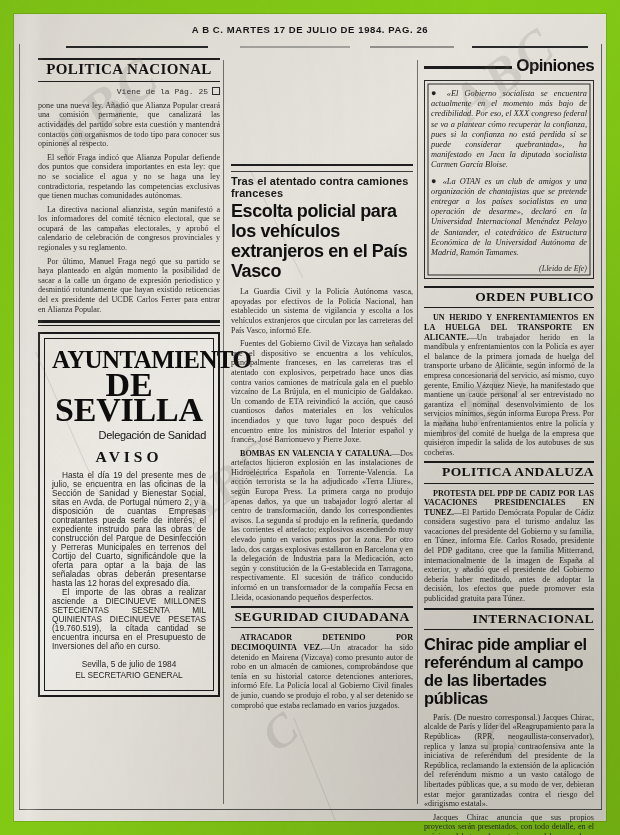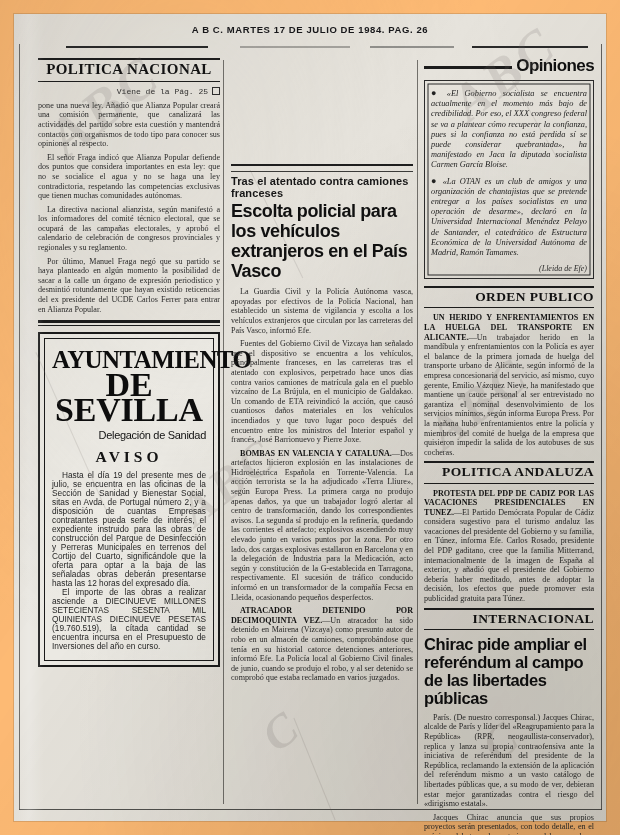--- a/index.html
+++ b/index.html
@@ -5,21 +5,21 @@
 <style>
   html, body {
     margin: 0;
     padding: 0;
     background: #9a9a9a;
   }
   #page {
     position: relative;
     width: 620px;
     height: 835px;
-    background: #fdba74;
+    background: #84cc16;
     overflow: hidden;
     font-family: "Liberation Serif", serif;
     color: #1b1b1b;
   }
   
   #page::before {
     content: "";
     position: absolute;
     inset: 0;
     background:
@@ -329,20 +329,24 @@
       <div class="ad-rule-top2"></div>
 
       <div class="ad-box">
         <div class="ad-inner">
           <div class="ad-t1">AYUNTAMIENTO</div>
           <div class="ad-t2">DE SEVILLA</div>
           <div class="ad-t3">Delegación de Sanidad</div>
           <div class="ad-t4">AVISO</div>
           <div class="ad-body">Hasta el día 19 del presente mes de julio, se encuentra en las oficinas de la Sección de Sanidad y Bienestar Social, sitas en Avda. de Portugal número 2, y a disposición de cuantas Empresas contratantes pueda serle de interés, el expediente instruido para las obras de construcción del Parque de Desinfección y Perreras Municipales en terrenos del Cortijo del Cuarto, significándole que la oferta para optar a la baja de las señaladas obras deberán presentarse hasta las 12 horas del expresado día.</div>
           <div class="ad-body noind">El importe de las obras a realizar asciende a DIECINUEVE MILLONES SETECIENTAS SESENTA MIL QUINIENTAS DIECINUEVE PESETAS (19.760.519), la cítada cantidad se encuentra incursa en el Presupuesto de Inversiones del año en curso.</div>
+          <div class="ad-sign">
+            <div>Sevilla, 5 de julio de 1984</div>
+            <div>EL SECRETARIO GENERAL</div>
+          </div>
         </div>
       </div>
     </div>
 
     <div class="col col-2">
 
       <div style="height:100px;"></div>
 
       <div class="thick-sep"></div>
       <div class="thin-sep"></div>
@@ -350,20 +354,21 @@
       <div class="kicker">Tras el atentado contra camiones franceses</div>
       <div class="headline">Escolta policial para los vehículos extranjeros en el País Vasco</div>
 
       <p class="body-txt ind">La Guardia Civil y la Policía Autónoma vasca, apoyadas por efectivos de la Policía Nacional, han establecido un sistema de vigilancia y escolta a los vehículos extranjeros que circulan por las carreteras del País Vasco, informó Efe.</p>
       <p class="body-txt ind">Fuentes del Gobierno Civil de Vizcaya han señalado que el dispositivo se encuentra a los vehículos, principalmente franceses, en las carreteras tras el atentado con explosivos, perpetrado hace unos días contra varios camiones de matrícula gala en el pueblo vizcaíno de La Brújula, en el municipio de Galdakao. Un comando de ETA reivindicó la acción, que causó cuantiosos daños materiales en los vehículos incendiados y que tuvo lugar poco después del encuentro entre los ministros del Interior español y francés, José Barrionuevo y Pierre Joxe.</p>
 
       <p class="body-txt ind">
         <b>BOMBAS EN VALENCIA Y CATALUÑA.</b>—<span>Dos artefactos hicieron explosión en las instalaciones de Hidroeléctrica Española en Torrente-Valencia. La acción terrorista se la ha adjudicado «Terra Lliure», según Europa Press. La primera carga no produjo apenas daños, ya que un trabajador logró alertar al centro de transformación, dando los correspondientes avisos. La segunda sí produjo en la refinería, quedando las corrientes el artefacto; explosivos ascendiendo muy elevado junto en varios puntos por la zona. Por otro lado, dos cargas explosivas estallaron en Barcelona y en la delegación de Industria para la Medicación, acto según y constitución de la G-establecida en Tarragona, respectivamente. El sucesión de tráfico conducido informó en un transformador de la compañía Fecsa en Lleida, ocasionando pequeños desperfectos.</span>
       </p>
 
+      <div class="sec-banner center">SEGURIDAD CIUDADANA</div>
 
       <p class="body-txt ind">
         <b>ATRACADOR DETENIDO POR DECIMOQUINTA VEZ.</b>—<span>Un atracador ha sido detenido en Mairena (Vizcaya) como presunto autor de robo en un almacén de camiones, comprobándose que tenía en su historial catorce detenciones anteriores, informó Efe. La Policía local al Gobierno Civil finales de junio, cuando se produjo el robo, y al ser detenido se comprobó que estaba reclamado en varios juzgados.</span>
       </p>
     </div>
 
     <div class="col col-3">
 
       <div class="op-wrap">
         <div class="op-title-full">

